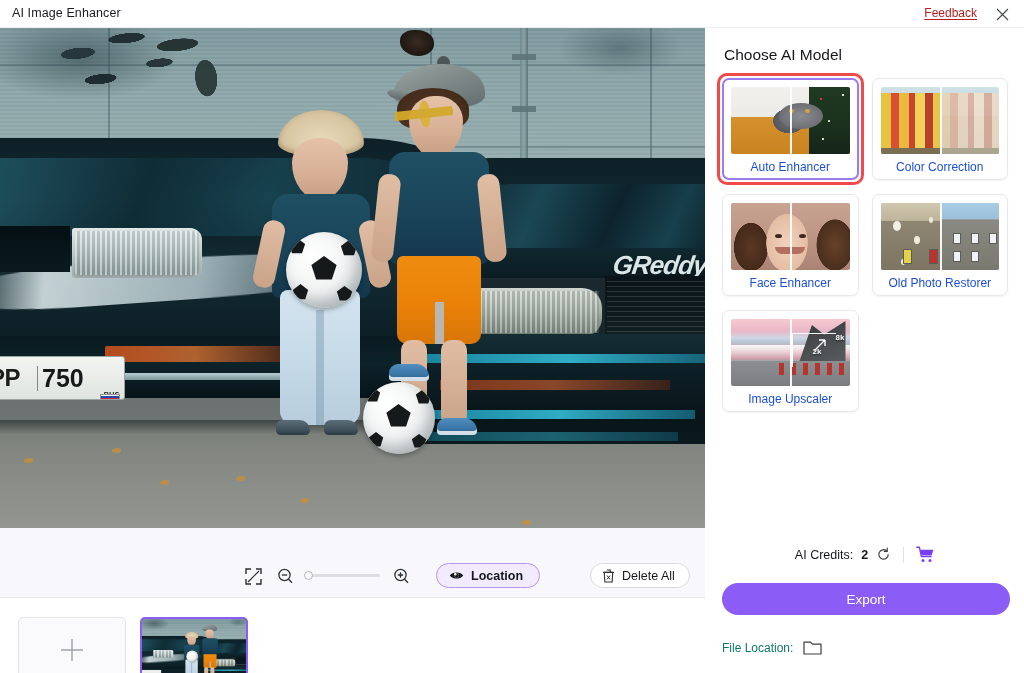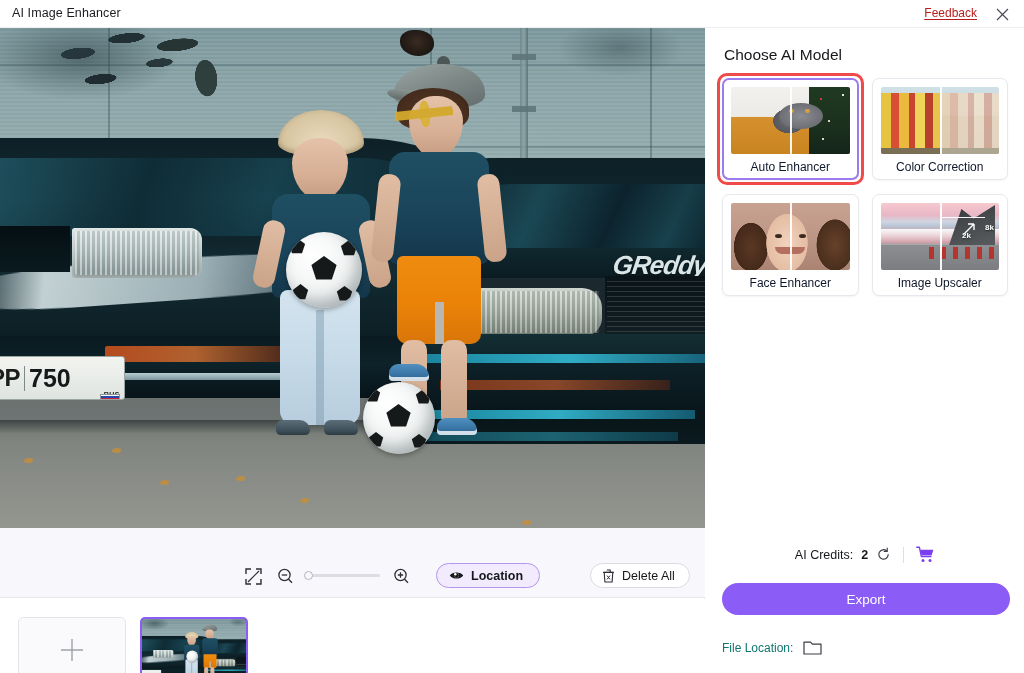--- a/index.html
+++ b/index.html
@@ -192,21 +192,21 @@
   }
   .plate-main {
     font-family:"Liberation Sans", sans-serif;
     font-weight:700; font-size:24px; color:#1a1d1c;
     padding-left:3px; letter-spacing:-0.5px;
     line-height:1;
   }
   .plate-num {
     font-weight:700; font-size:25px; color:#16191a;
     border-left:1.5px solid #7e8a88;
-    padding-left:4px; margin-left:4px; line-height:1;
+    padding-left:4px; margin-left:17px; line-height:1;
   }
   .plate-rus {
     position:absolute; right:4px; bottom:1px;
     font-size:7px; font-weight:700; color:#1c1f1e; letter-spacing:0.5px;
   }
   .plate-flag {
     position:absolute; right:4px; bottom:-1px; width:20px; height:6px;
     background: linear-gradient(180deg,#ffffff 0 33%, #2449a8 33% 66%, #c8253a 66% 100%);
     border:0.5px solid #8d9593;
   }
@@ -485,21 +485,21 @@
   }
   .model-thumb {
     width:100%; height:67px;
     border-radius:2px;
     overflow:hidden;
     position:relative;
   }
   .model-label {
     text-align:center;
     font-size:12px;
-    color:#0f172a;
+    color:#1d4ed8;
     line-height:26px;
   }
   .split-line {
     position:absolute; left:50%; top:0; width:2px; height:100%;
     background:rgba(255,255,255,0.92);
   }
 
   
   .art-cat { position:absolute; inset:0;
     background:
@@ -896,33 +896,50 @@
             <div class="ey" style="left:44px"></div>
             <div class="ey" style="left:68px"></div>
             <div class="sm"></div>
           </div>
           <div class="split-line"></div>
         </div>
         <div class="model-label">Face Enhancer</div>
       </div>
 
 
+      <div class="model-card">
+        <div class="model-thumb">
+          <div class="art-restore">
+            <div class="rl"></div>
+            <div class="rr"></div>
+            <div class="win" style="left:72px; top:30px"></div>
+            <div class="win" style="left:90px; top:30px"></div>
+            <div class="win" style="left:108px; top:30px"></div>
+            <div class="win" style="left:72px; top:48px"></div>
+            <div class="win" style="left:90px; top:48px"></div>
+            <div class="door-y"></div>
+            <div class="door-r"></div>
+          </div>
+          <div class="split-line"></div>
+        </div>
+        <div class="model-label">Old Photo Restorer</div>
+      </div>
 
       <div class="model-card">
         <div class="model-thumb">
           <div class="art-upscale">
             <div class="snow"></div>
             <div class="mt"></div>
             <div class="huts"></div>
             <div class="box"></div>
             <svg class="arrow" viewBox="0 0 16 16">
               <path d="M2 14 L13 3 M13 3 H7 M13 3 V9" stroke="#ffffff" stroke-width="1.4" fill="none"></path>
             </svg>
             <div class="lbl" style="right:28px; top:28px">2k</div>
-            <div class="lbl" style="right:5px; top:20px">8k</div>
+            <div class="lbl" style="right:5px; top:14px">8k</div>
           </div>
           <div class="split-line"></div>
         </div>
         <div class="model-label">Image Upscaler</div>
       </div>
 
     </div>
 
     <div class="credits-row">
       <span>AI Credits:</span>

